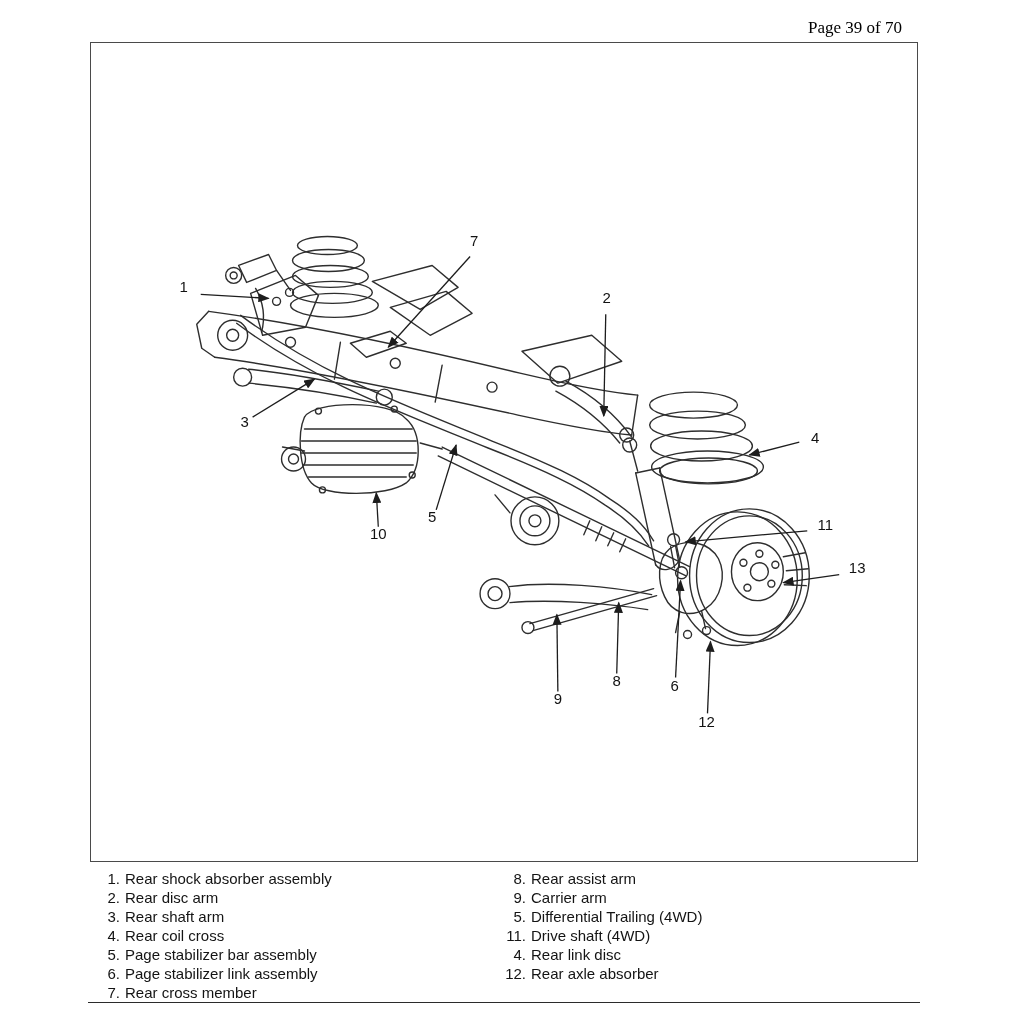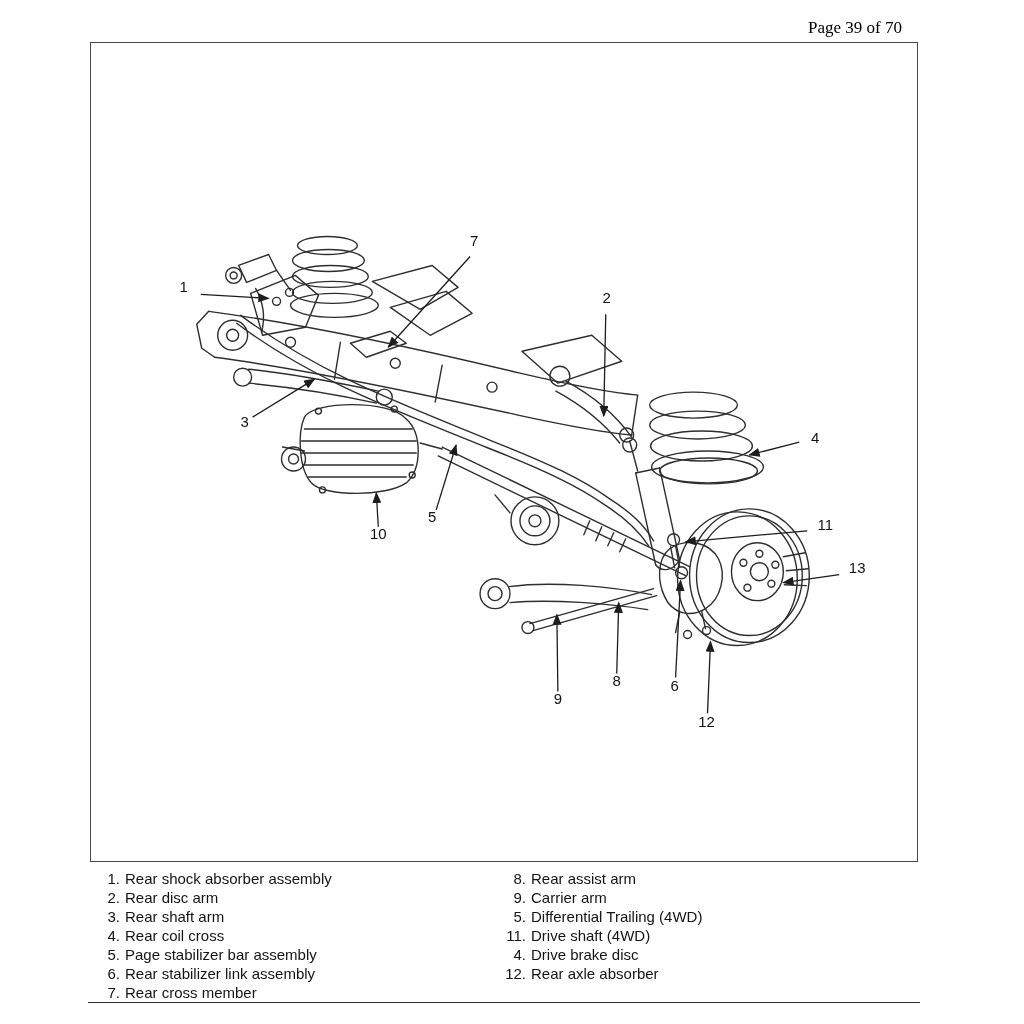--- a/index.html
+++ b/index.html
@@ -310,21 +310,21 @@
       <div class="legend-row">
         <span class="legend-num">4.</span>
         <span class="legend-label">Rear coil cross</span>
       </div>
       <div class="legend-row">
         <span class="legend-num">5.</span>
         <span class="legend-label">Page stabilizer bar assembly</span>
       </div>
       <div class="legend-row">
         <span class="legend-num">6.</span>
-        <span class="legend-label">Rear stabilizer link assembly</span>
+        <span class="legend-label">Page stabilizer link assembly</span>
       </div>
       <div class="legend-row">
         <span class="legend-num">7.</span>
         <span class="legend-label">Rear cross member</span>
       </div>
     </div>
     <div class="legend-col right">
       <div class="legend-row">
         <span class="legend-num">8.</span>
         <span class="legend-label">Rear assist arm</span>
@@ -336,21 +336,21 @@
       <div class="legend-row">
         <span class="legend-num">5.</span>
         <span class="legend-label">Differential Trailing (4WD)</span>
       </div>
       <div class="legend-row">
         <span class="legend-num">11.</span>
         <span class="legend-label">Drive shaft (4WD)</span>
       </div>
       <div class="legend-row">
         <span class="legend-num">4.</span>
-        <span class="legend-label">Drive brake disc</span>
+        <span class="legend-label">Rear link disc</span>
       </div>
       <div class="legend-row">
         <span class="legend-num">12.</span>
         <span class="legend-label">Rear axle absorber</span>
       </div>
     </div>
   </div>
 
   <div class="legend-rule"></div>
 

